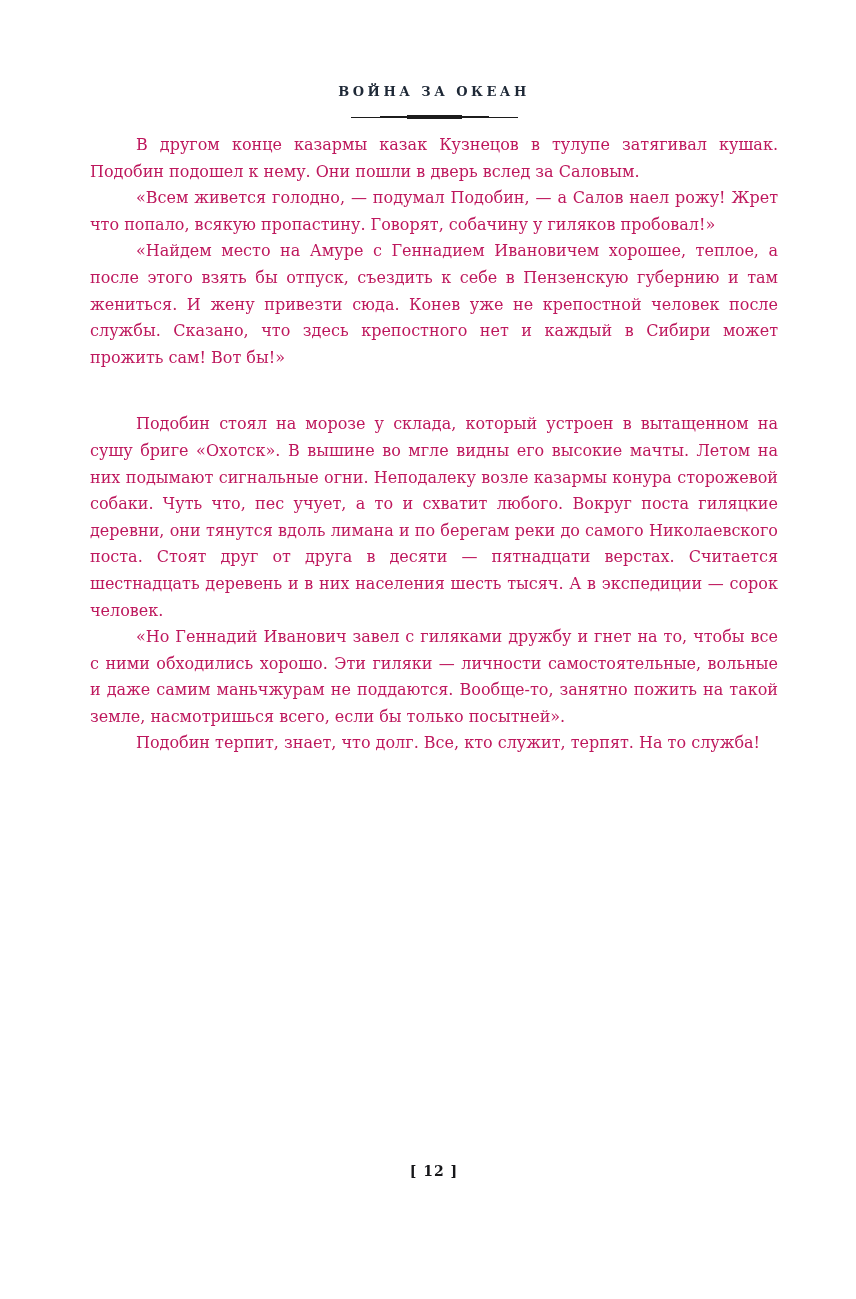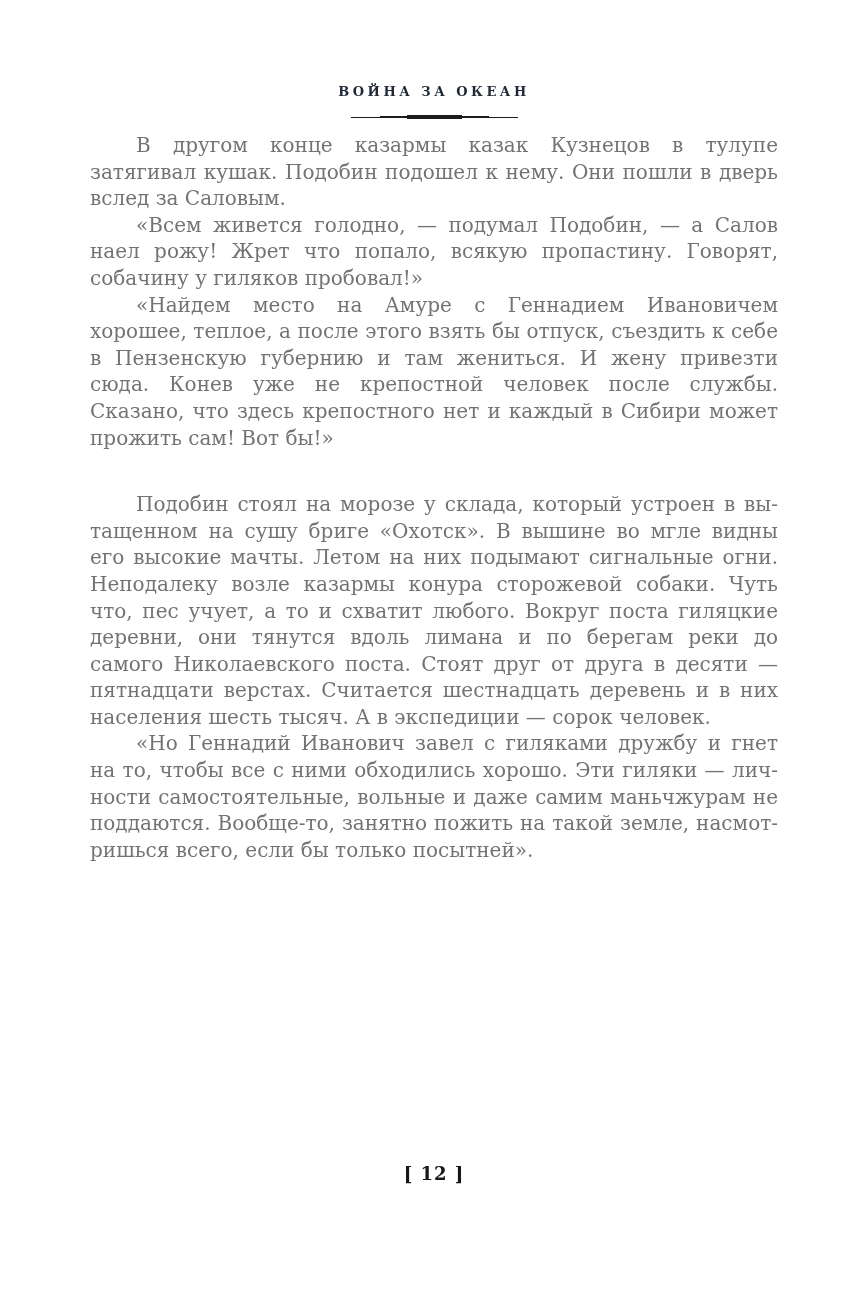--- a/index.html
+++ b/index.html
@@ -41,42 +41,42 @@
   .head-rule span { background: #1c1c1c; display: block; }
   .head-rule .s-thin  { width: 29px; height: 1px; }
   .head-rule .s-mid   { width: 27px; height: 2px; }
   .head-rule .s-thick { width: 55px; height: 4px; }
   
   .body-text {
     position: absolute;
     top: 132px;
     left: 90px;
     width: 688px;
-    font-size: 20px;
+    font-size: 16px;
     line-height: 26.6px;
     text-align: justify;
-    color: #737373;
+    color: #be185d;
     hyphens: manual;
   }
   .body-text p {
     margin: 0;
     padding: 0;
     text-indent: 46px;
   }
   .body-text p.section-start {
     margin-top: 40px;
   }
   
   .folio {
     position: absolute;
     top: 1163px;
     left: 90px;
     width: 688px;
     text-align: center;
-    font-size: 18px;
+    font-size: 14px;
     font-weight: bold;
     color: #17171a;
     letter-spacing: 1px;
   }
 </style>
 </head>
 <body>
 
 <div class="sheet">
 
@@ -90,19 +90,20 @@
       <span class="s-thin"></span>
     </div>
   </header>
 
   <main class="body-text">
     <p>В другом конце казармы казак Кузнецов в тулупе затягивал кушак. Подобин подошел к нему. Они пошли в дверь вслед за Саловым.</p>
     <p>«Всем живется голодно, — подумал Подобин, — а Салов наел рожу! Жрет что попало, всякую пропастину. Говорят, собачину у гиляков пробовал!»</p>
     <p>«Найдем место на Амуре с Геннадием Ивановичем хорошее, теплое, а после этого взять бы отпуск, съездить к себе в Пензен­скую губернию и там жениться. И жену привезти сюда. Конев уже не крепостной человек после службы. Сказано, что здесь кре­постного нет и каждый в Сибири может прожить сам! Вот бы!»</p>
     <p class="section-start">Подобин стоял на морозе у склада, который устроен в вы­тащенном на сушу бриге «Охотск». В вышине во мгле видны его высокие мачты. Летом на них подымают сигнальные огни. Не­подалеку возле казармы конура сторожевой собаки. Чуть что, пес учует, а то и схватит любого. Вокруг поста гиляцкие дерев­ни, они тянутся вдоль лимана и по берегам реки до самого Ни­колаевского поста. Стоят друг от друга в десяти — пятнадцати верстах. Считается шестнадцать деревень и в них населения шесть тысяч. А в экспедиции — сорок человек.</p>
     <p>«Но Геннадий Иванович завел с гиляками дружбу и гнет на то, чтобы все с ними обходились хорошо. Эти гиляки — лич­ности самостоятельные, вольные и даже самим маньчжурам не поддаются. Вообще-то, занятно пожить на такой земле, насмот­ришься всего, если бы только посытней».</p>
+    <p>Подобин терпит, знает, что долг. Все, кто служит, терпят. На то служба!</p>
   </main>
 
   <footer>
     <div class="folio">[ 12 ]</div>
   </footer>
 
 </div>
 
 </body></html>

